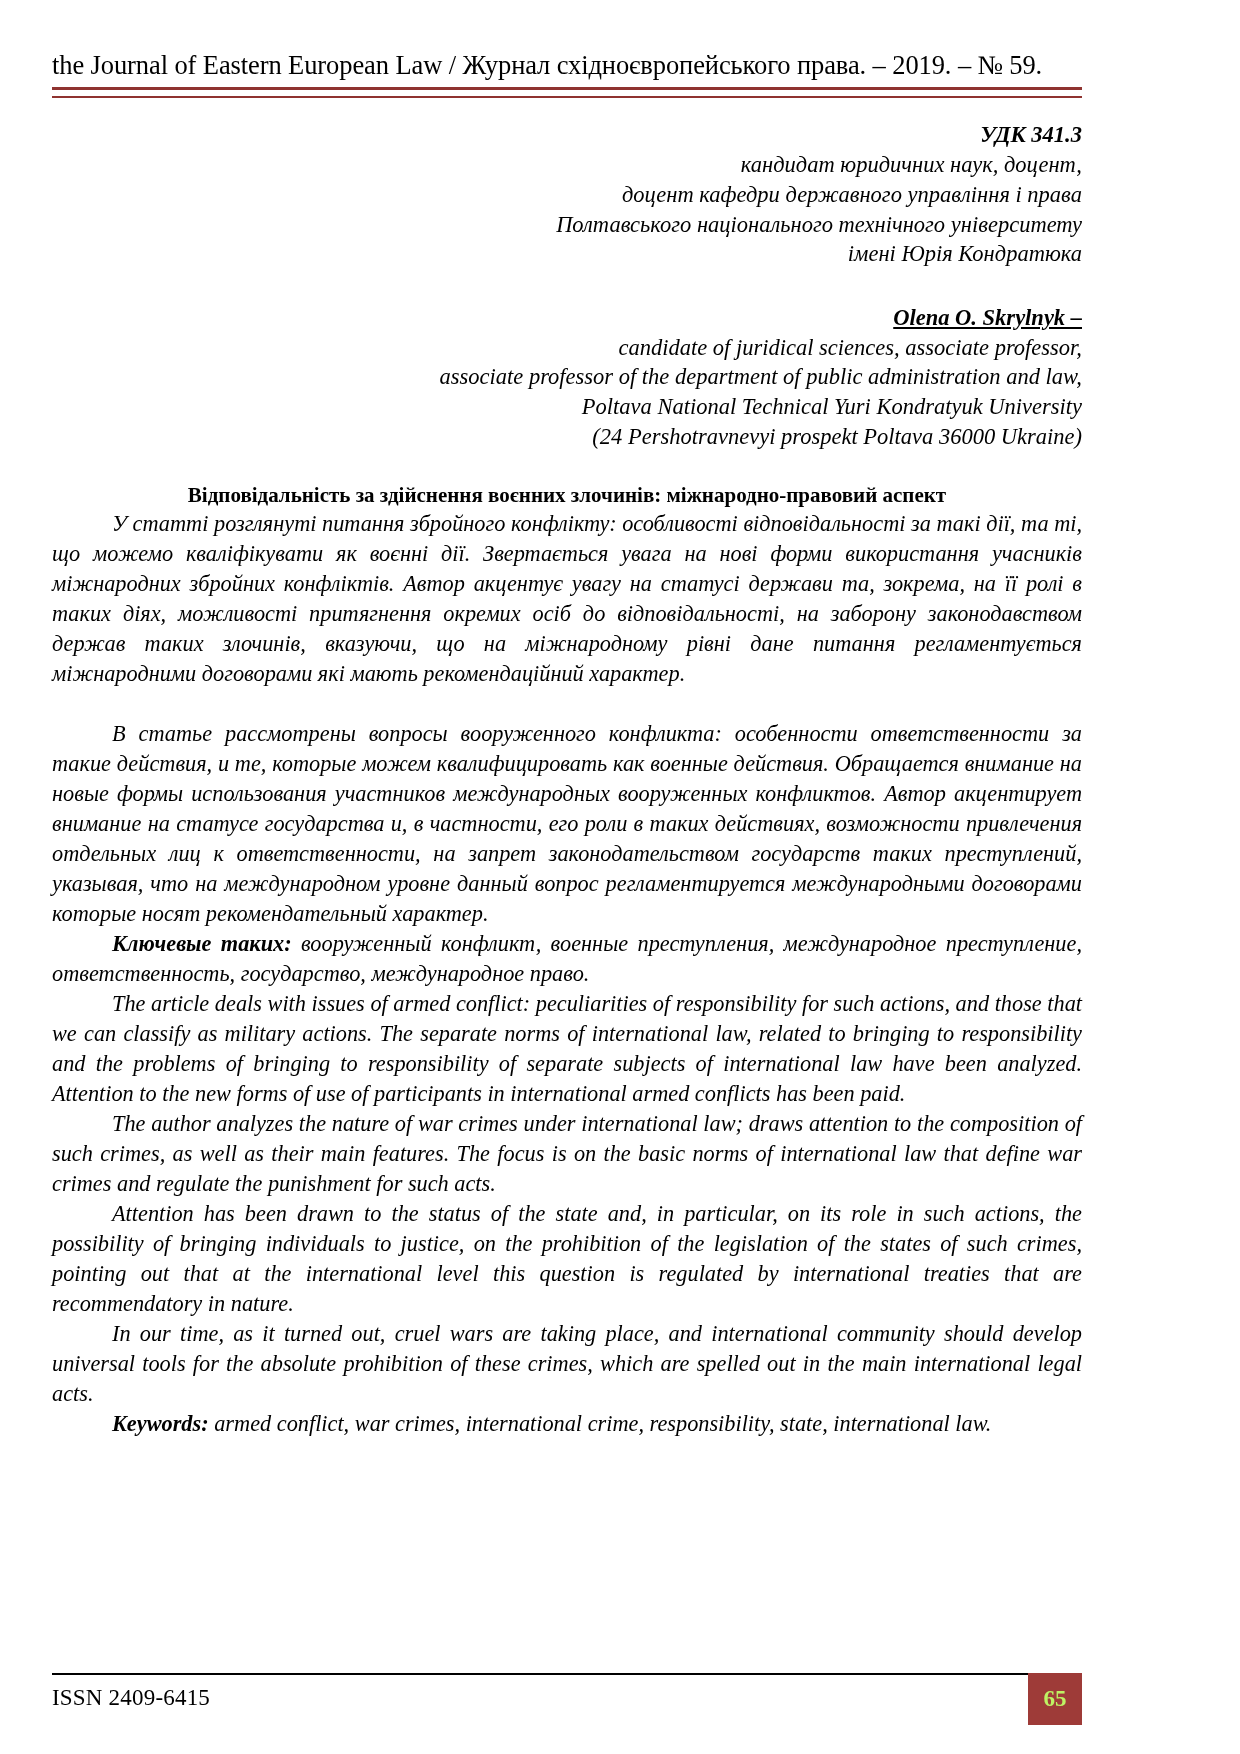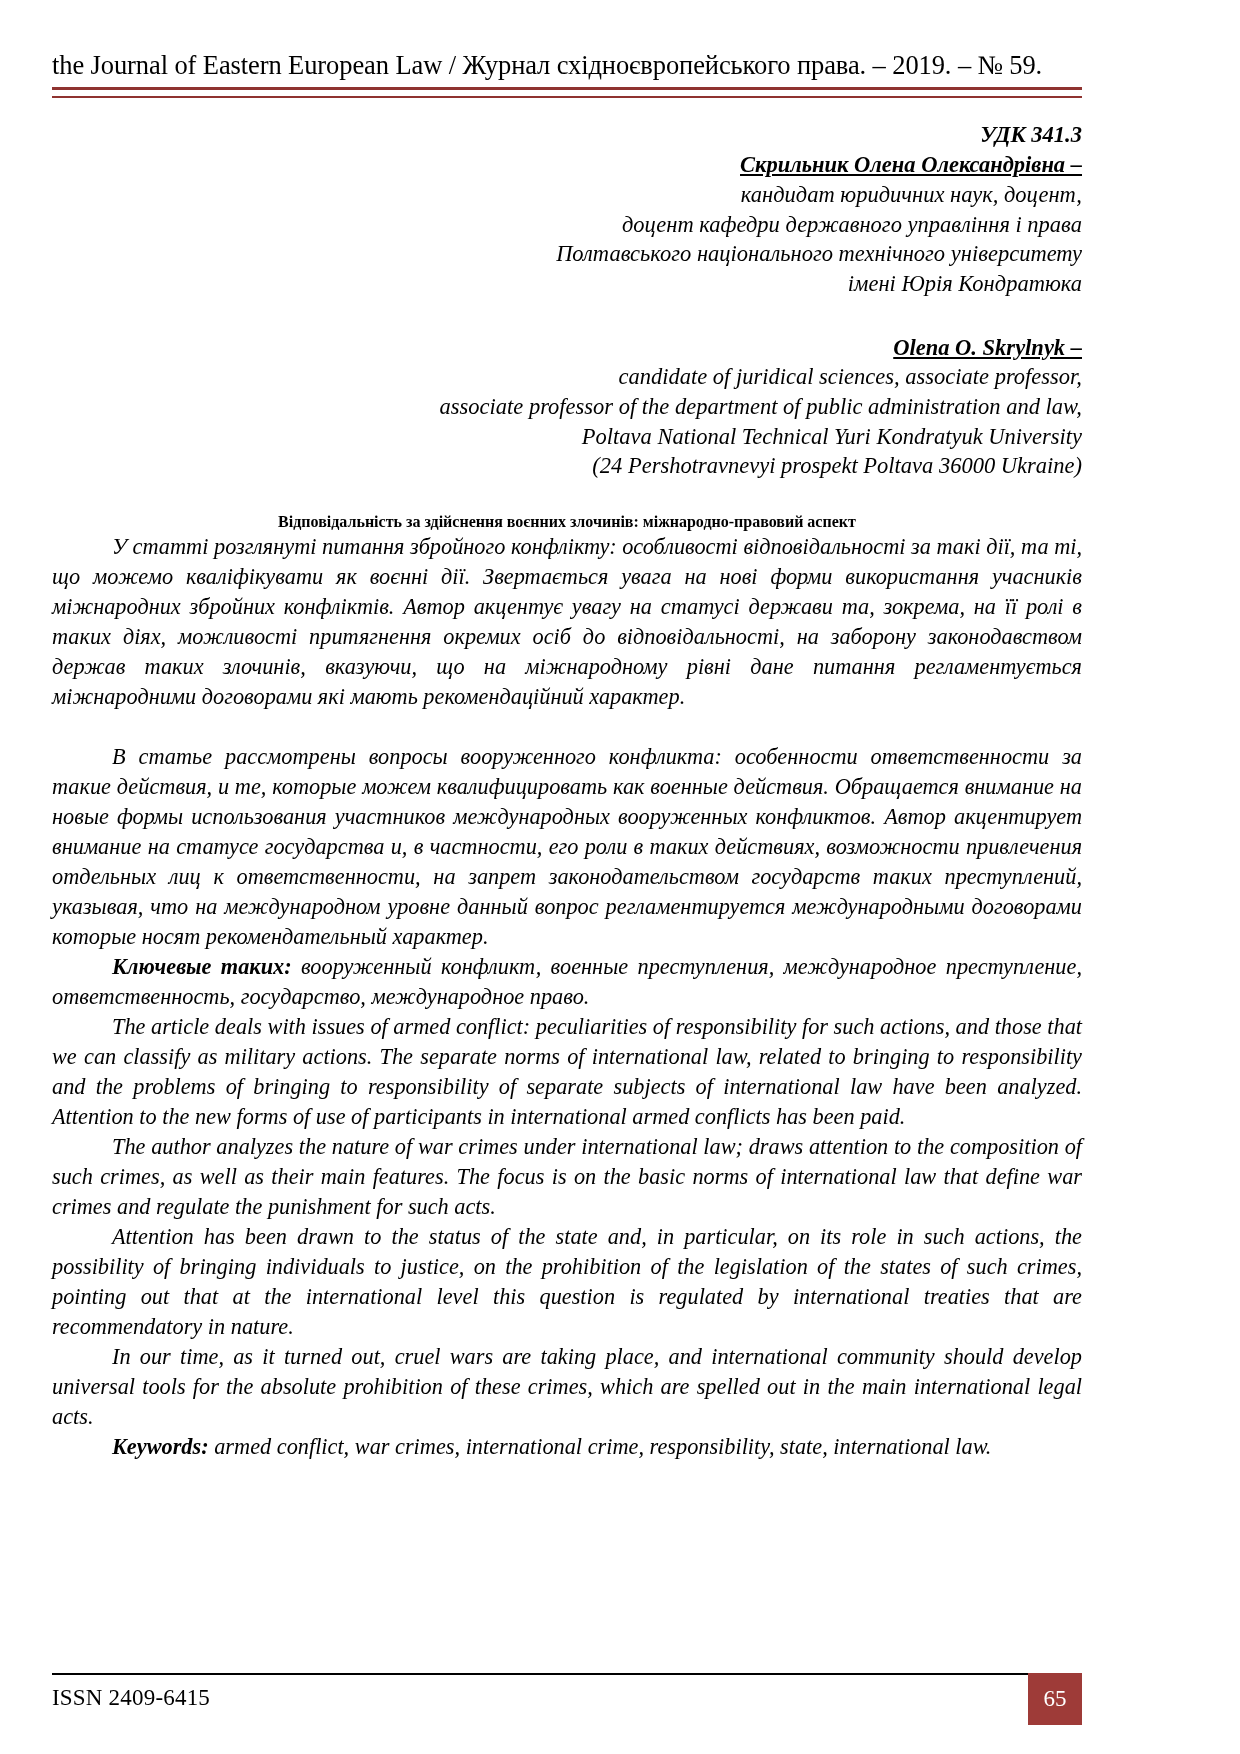--- a/index.html
+++ b/index.html
@@ -68,21 +68,21 @@
     display: inline-block;
   }
   .author-line { display: block; }
   .block-gap { height: 34px; }
 
   
   .article-title {
     margin-top: 30px;
     text-align: center;
     font-weight: bold;
-    font-size: 16px;
+    font-size: 21px;
     line-height: 1.34;
     padding: 0 10px;
   }
 
   
   .abs {
     font-style: italic;
     font-size: 22.3px;
     line-height: 1.345;
     text-align: justify;
@@ -139,40 +139,40 @@
     font-size: 23px;
     letter-spacing: 0.2px;
   }
   .page-number-box {
     position: absolute;
     right: 0;
     top: -2px;
     width: 54px;
     height: 52px;
     background: #9e3b38;
-    color: #ffffff;
+    color: #bef264;
     font-size: 23px;
     display: flex;
     align-items: center;
     justify-content: center;
+    font-weight: bold;
   }
 </style>
 </head>
 <body>
 
 <div class="page">
   <div class="content">
 
     <div class="running-head">the Journal of Eastern European Law / Журнал східноєвропейського права. – 2019. – № 59.</div>
     <div class="header-rule"></div>
 
     <div class="udk">УДК 341.3</div>
 
     <div class="author-block">
-      <span class="author-name">Скрильник Олена Олександрівна –</span>
       <span class="author-line">кандидат юридичних наук, доцент,</span>
       <span class="author-line">доцент кафедри державного управління і права</span>
       <span class="author-line">Полтавського національного технічного університету</span>
       <span class="author-line">імені Юрія Кондратюка</span>
     </div>
 
     <div class="block-gap"></div>
 
     <div class="author-block">
       <span class="author-name">Olena O. Skrylnyk –</span>

